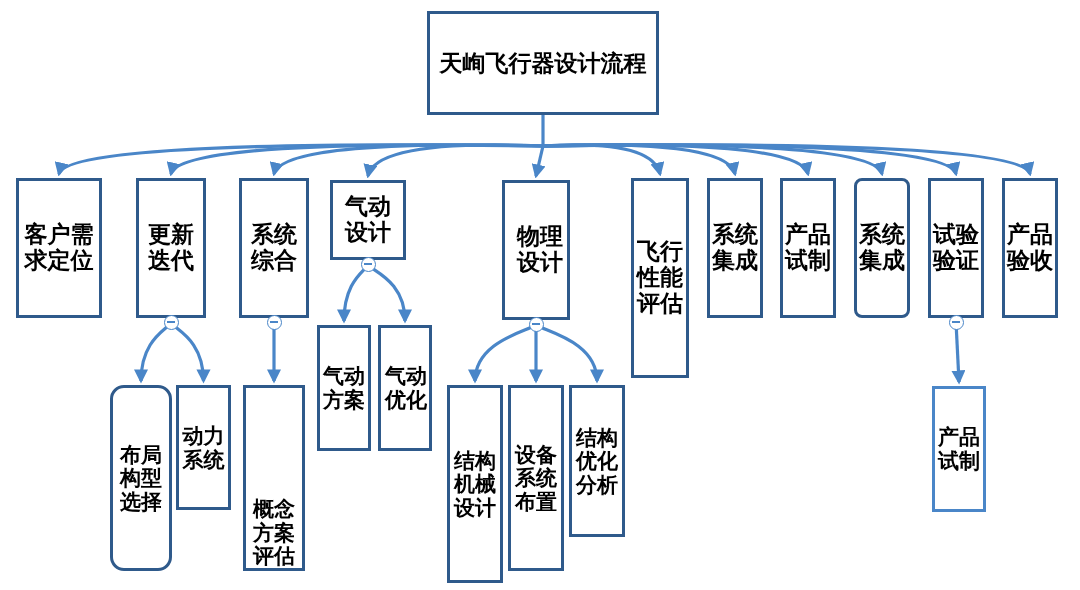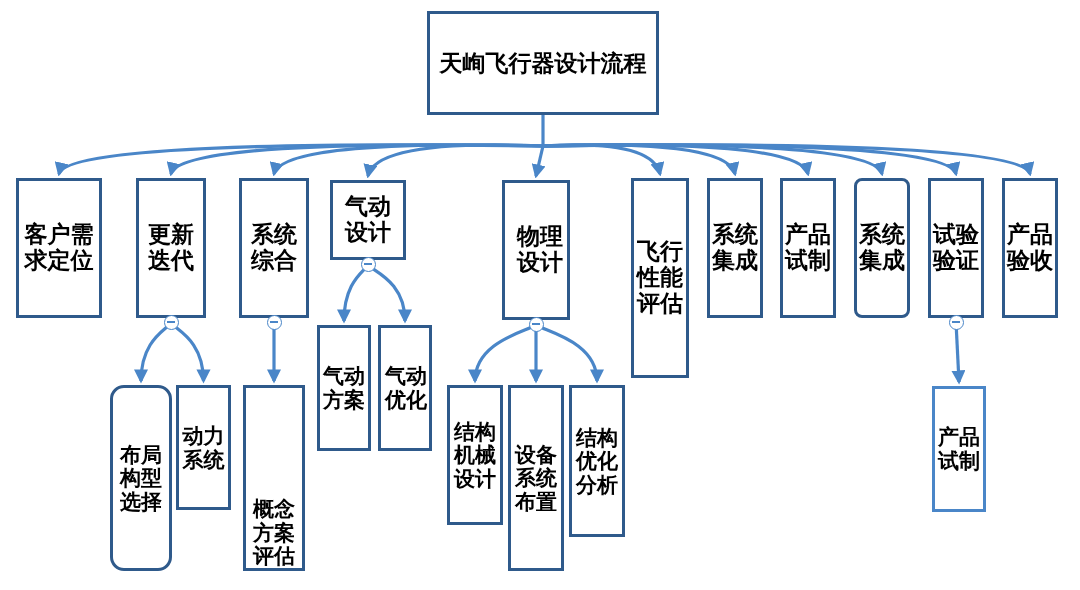--- a/index.html
+++ b/index.html
@@ -171,21 +171,21 @@
       </div>
       <div class="node level2 narrow" id="node-c3" style="left: 243px; top: 385px; width: 62px; height: 186px; align-items: flex-end;">
         <span class="txt">概念方案评估</span>
       </div>
       <div class="node level2 narrow" id="node-c4" style="left: 317px; top: 325px; width: 54px; height: 126px;">
         <span class="txt">气动方案</span>
       </div>
       <div class="node level2 narrow" id="node-c5" style="left: 378px; top: 325px; width: 54px; height: 126px; text-align: right;">
         <span class="txt">气动优化</span>
       </div>
-      <div class="node level2 narrow" id="node-c6" style="left: 447px; top: 385px; width: 56px; height: 140px;">
+      <div class="node level2 narrow" id="node-c6" style="left: 447px; top: 385px; width: 56px; height: 198px;">
         <span class="txt">结构机械设计</span>
       </div>
       <div class="node level2 narrow" id="node-c7" style="left: 508px; top: 385px; width: 56px; height: 186px;">
         <span class="txt">设备系统布置</span>
       </div>
       <div class="node level2 narrow" id="node-c8" style="left: 569px; top: 385px; width: 56px; height: 152px;">
         <span class="txt">结构优化分析</span>
       </div>
       <div class="node level2 narrow light" id="node-c9" style="left: 932px; top: 386px; width: 54px; height: 126px;">
         <span class="txt">产品试制</span>

